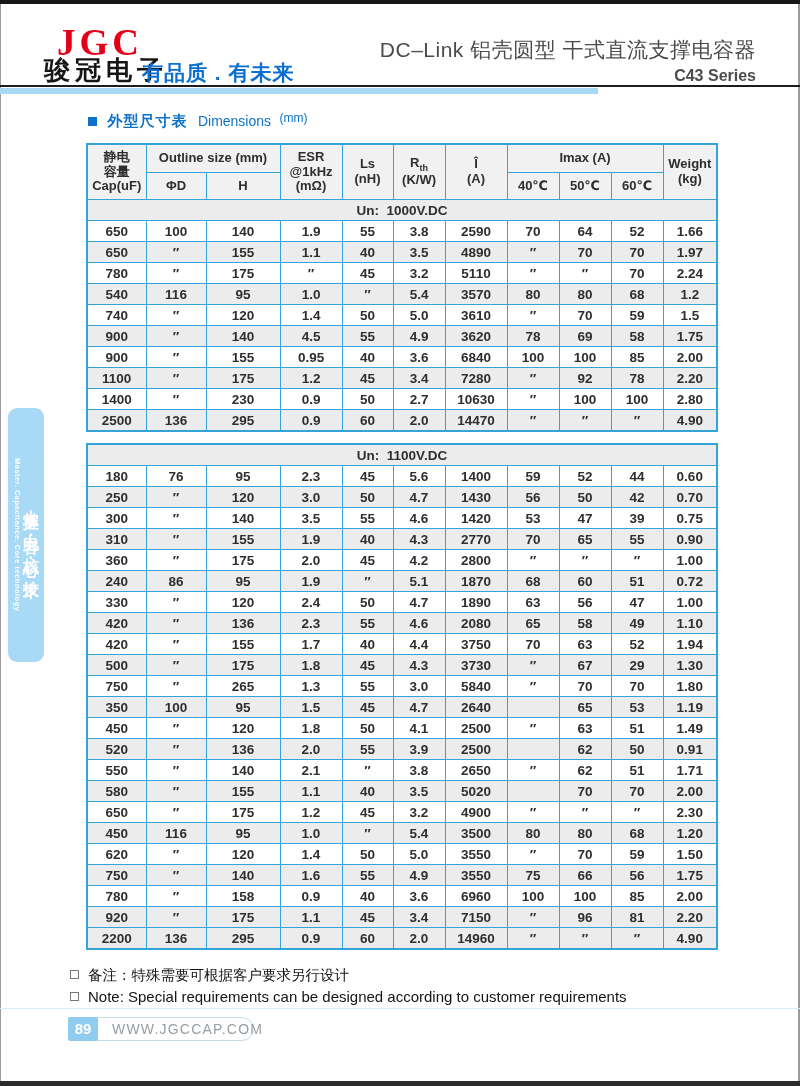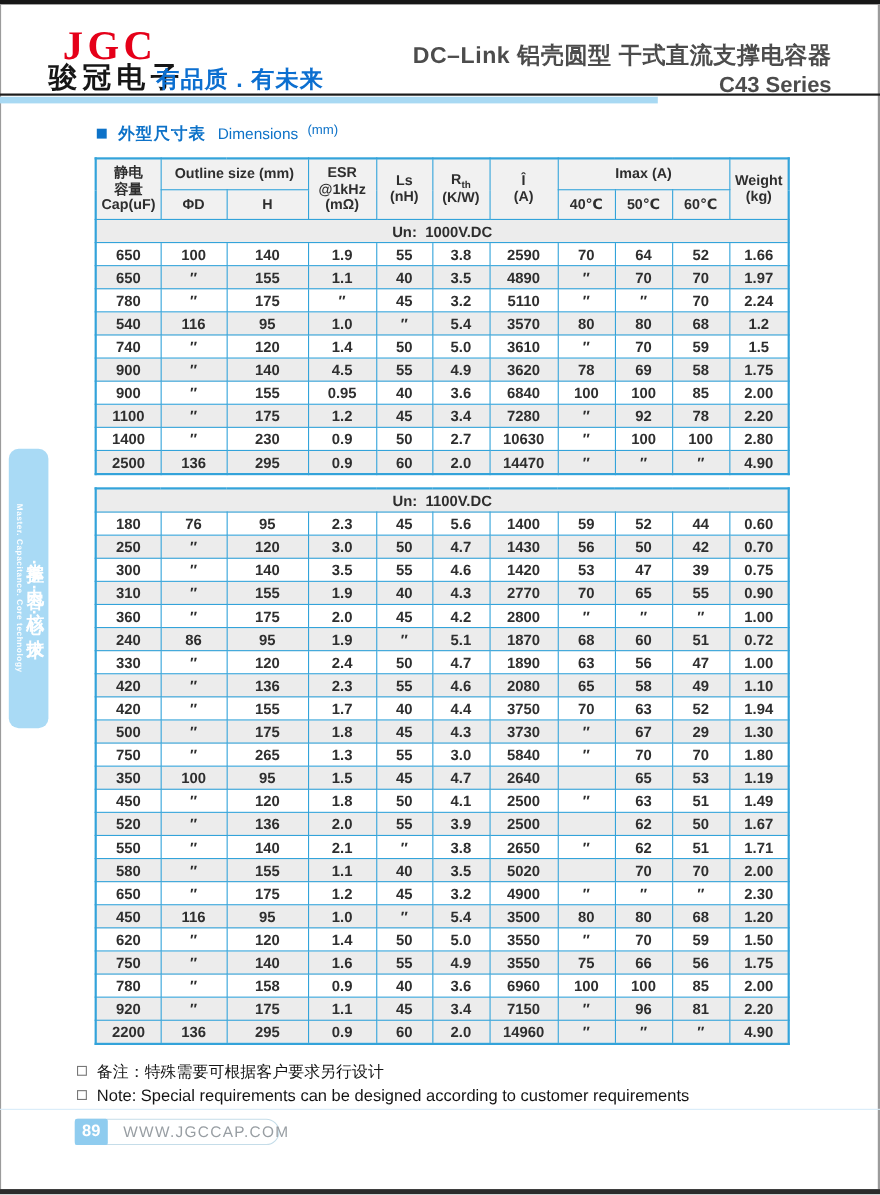--- a/index.html
+++ b/index.html
@@ -11,22 +11,22 @@
   .edge-right{position:absolute;right:0;top:4px;height:1077px;width:2px;background:#9b9b9b;}
 
   
   .logo-jgc{position:absolute;left:57px;top:24px;font-family:"Liberation Serif","DejaVu Serif",serif;
             font-size:37px;font-weight:700;color:#e50019;letter-spacing:4px;line-height:1;}
   .company-cn{position:absolute;left:44px;top:57px;font-size:26px;font-weight:700;color:#161616;
               letter-spacing:5px;line-height:1;}
   .slogan{position:absolute;left:142px;top:62px;font-size:21px;font-weight:700;color:#0c6fd0;
           letter-spacing:1px;line-height:1;}
   .title-block{position:absolute;right:44px;top:36px;text-align:right;color:#4c4c4c;}
-  .title-line1{font-size:21px;font-weight:700;letter-spacing:0.5px;}
-  .title-line2{font-size:20px;font-weight:700;margin-top:3px;}
+  .title-line1{font-size:21px;font-weight:400;letter-spacing:0.5px;}
+  .title-line2{font-size:16px;font-weight:700;margin-top:3px;}
   .header-rule{position:absolute;left:0;top:85px;width:800px;height:2px;background:#1c1c1c;}
   .header-accent{position:absolute;left:0;top:88px;width:598px;height:6px;background:#a8d9f3;}
 
   
   .section-title{position:absolute;left:88px;top:112px;color:#0d72c8;white-space:nowrap;}
   .st-bullet{display:inline-block;width:9px;height:9px;background:#0d72c8;margin-right:6px;}
   .st-cn{font-size:15px;font-weight:700;letter-spacing:1px;}
   .st-en{font-size:14px;margin-left:6px;}
   .st-unit{font-size:12px;margin-left:4px;position:relative;top:-4px;}
 
@@ -468,21 +468,21 @@
           <td>520</td>
           <td class="ditto">″</td>
           <td>136</td>
           <td>2.0</td>
           <td>55</td>
           <td>3.9</td>
           <td>2500</td>
           <td></td>
           <td>62</td>
           <td>50</td>
-          <td>1.67</td>
+          <td>0.91</td>
         </tr>
         <tr class="data">
           <td>550</td>
           <td class="ditto">″</td>
           <td>140</td>
           <td>2.1</td>
           <td class="ditto">″</td>
           <td>3.8</td>
           <td>2650</td>
           <td class="ditto">″</td>

